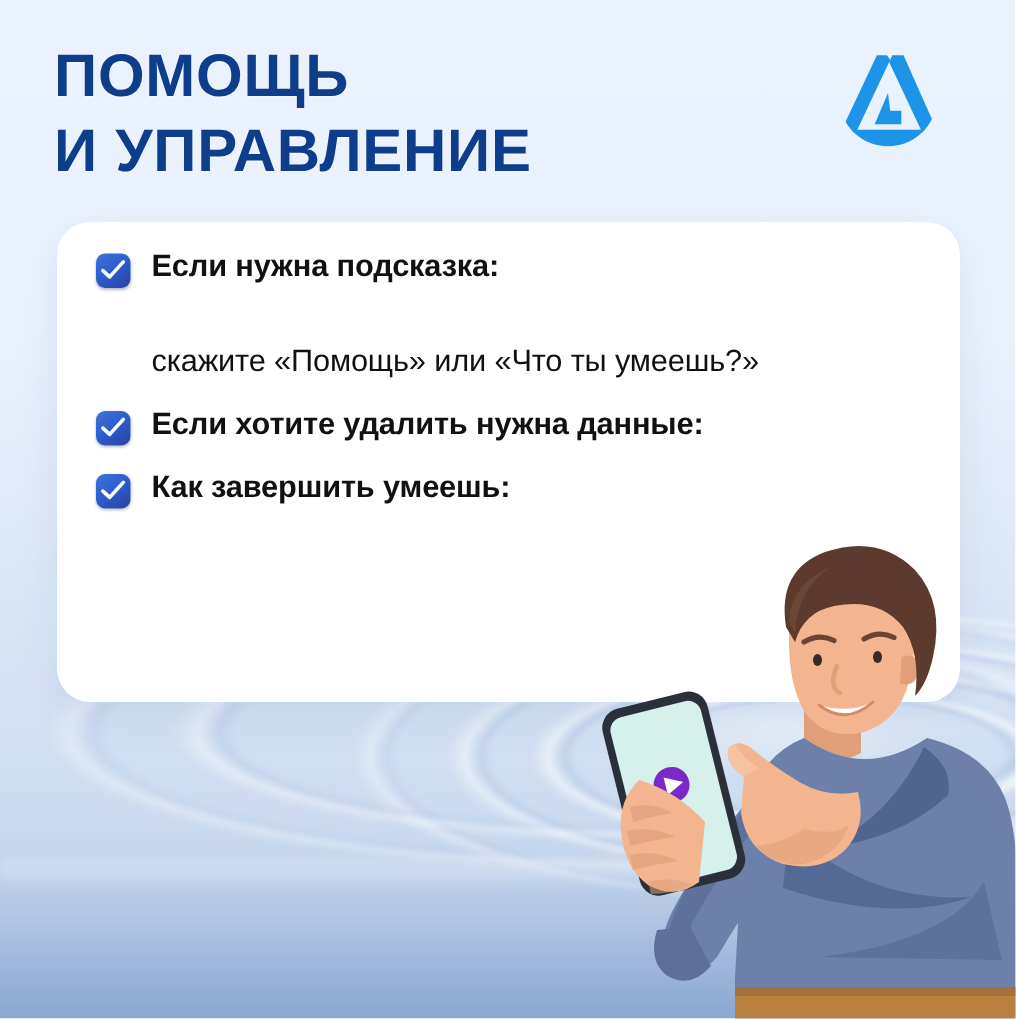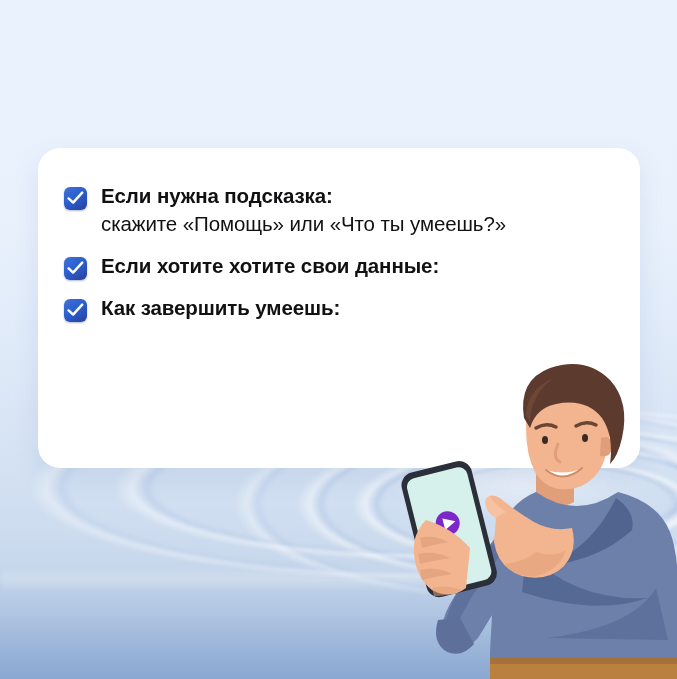--- a/index.html
+++ b/index.html
@@ -140,21 +140,21 @@
   
   .card {
     position: absolute;
     left: 38px;
     top: 148px;
     width: 602px;
     height: 320px;
     background: #ffffff;
     border-radius: 22px;
     box-shadow: 0 10px 26px rgba(92,124,176,0.13);
-    padding: 34px 30px 18px 26px;
+    padding: 16px 30px 18px 26px;
   }
 
   .items { display: block; }
 
   .item {
     display: flex;
     align-items: flex-start;
     margin-bottom: 14px;
   }
   .item:last-child { margin-bottom: 0; }
@@ -186,20 +186,21 @@
   }
   .item-head {
     font-weight: bold;
     display: block;
     letter-spacing: -0.1px;
   }
   .item-body {
     font-weight: normal;
     display: block;
     letter-spacing: -0.1px;
+    margin-top: 35px;
   }
 
   
   .character {
     position: absolute;
     left: 386px;
     top: 352px;
     width: 300px;
     height: 330px;
   }
@@ -207,20 +208,46 @@
 </style>
 </head>
 <body>
 
 <div class="poster">
 
   <div class="ripples"></div>
   <div class="water-line"></div>
   <div class="water-band"></div>
 
+  <div class="header">
+    <div class="title">ПОМОЩЬ
+И УПРАВЛЕНИЕ</div>
+
+    <span class="logo">
+      <svg viewBox="0 0 100 100" xmlns="http://www.w3.org/2000/svg" aria-hidden="true">
+        <defs>
+          <clipPath id="logoCircle">
+              <circle cx="50" cy="50" r="44"></circle>
+            </clipPath>
+        </defs>
+        <g clip-path="url(#logoCircle)">
+
+          <path d="M49 12 L40 12 L6 84 L20 84 L52 16 Z" fill="#1E94E8"></path>
+
+          <path d="M54 12 L64 12 L96 84 L82 84 L51 18 Z" fill="#1E94E8"></path>
+
+          <path d="M50 46 L38 74 L62 74 L62 62 L52 62 Z" fill="#1E94E8"></path>
+
+          <path d="M14 79 L88 79 A44 44 0 0 1 14 79 Z" fill="#1E94E8"></path>
+        </g>
+
+        <path d="M50 34 L30 74 L70 74 Z" fill="#f1f6fd" opacity="0"></path>
+      </svg>
+    </span>
+  </div>
 
   <div class="card">
     <div class="items">
 
       <div class="item">
         <span class="check">
           <svg viewBox="0 0 17 15" xmlns="http://www.w3.org/2000/svg" aria-hidden="true">
             <path d="M1.6 7.4 L6.1 11.6 L15.2 1.6" fill="none" stroke="#ffffff" stroke-width="2.4" stroke-linecap="round" stroke-linejoin="round"></path>
           </svg>
         </span>
@@ -230,21 +257,21 @@
         </span>
       </div>
 
       <div class="item">
         <span class="check">
           <svg viewBox="0 0 17 15" xmlns="http://www.w3.org/2000/svg" aria-hidden="true">
             <path d="M1.6 7.4 L6.1 11.6 L15.2 1.6" fill="none" stroke="#ffffff" stroke-width="2.4" stroke-linecap="round" stroke-linejoin="round"></path>
           </svg>
         </span>
         <span class="item-text">
-          <span class="item-head">Если хотите хотите свои данные:</span>
+          <span class="item-head">Если хотите удалить нужна данные:</span>
         </span>
       </div>
 
       <div class="item">
         <span class="check">
           <svg viewBox="0 0 17 15" xmlns="http://www.w3.org/2000/svg" aria-hidden="true">
             <path d="M1.6 7.4 L6.1 11.6 L15.2 1.6" fill="none" stroke="#ffffff" stroke-width="2.4" stroke-linecap="round" stroke-linejoin="round"></path>
           </svg>
         </span>
         <span class="item-text">

